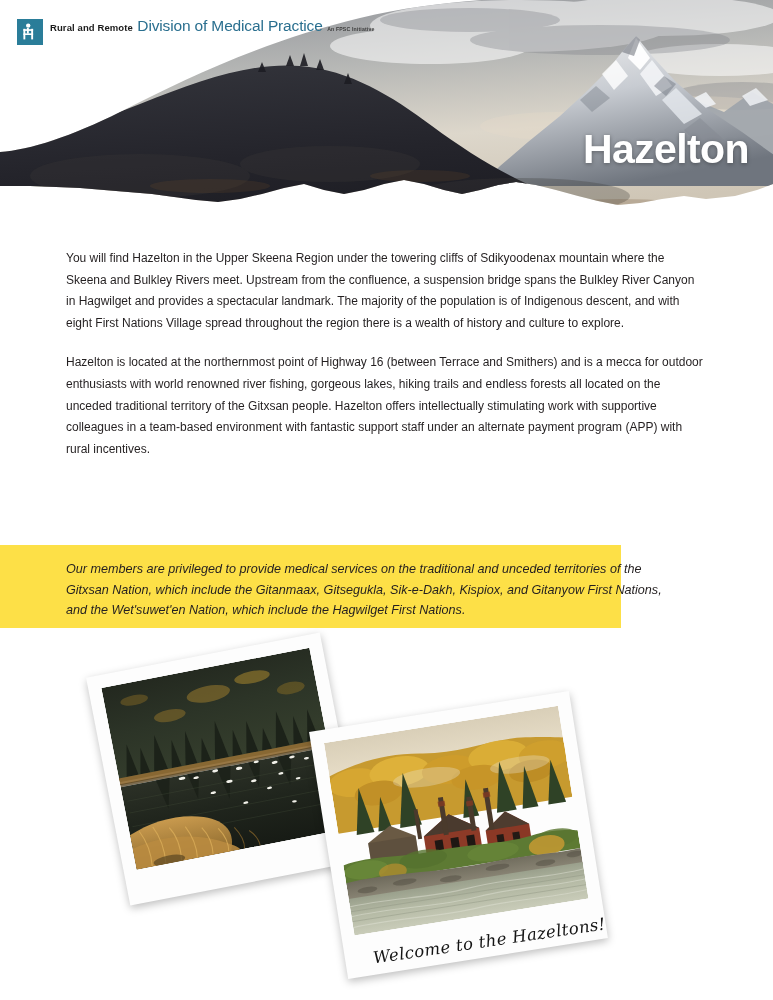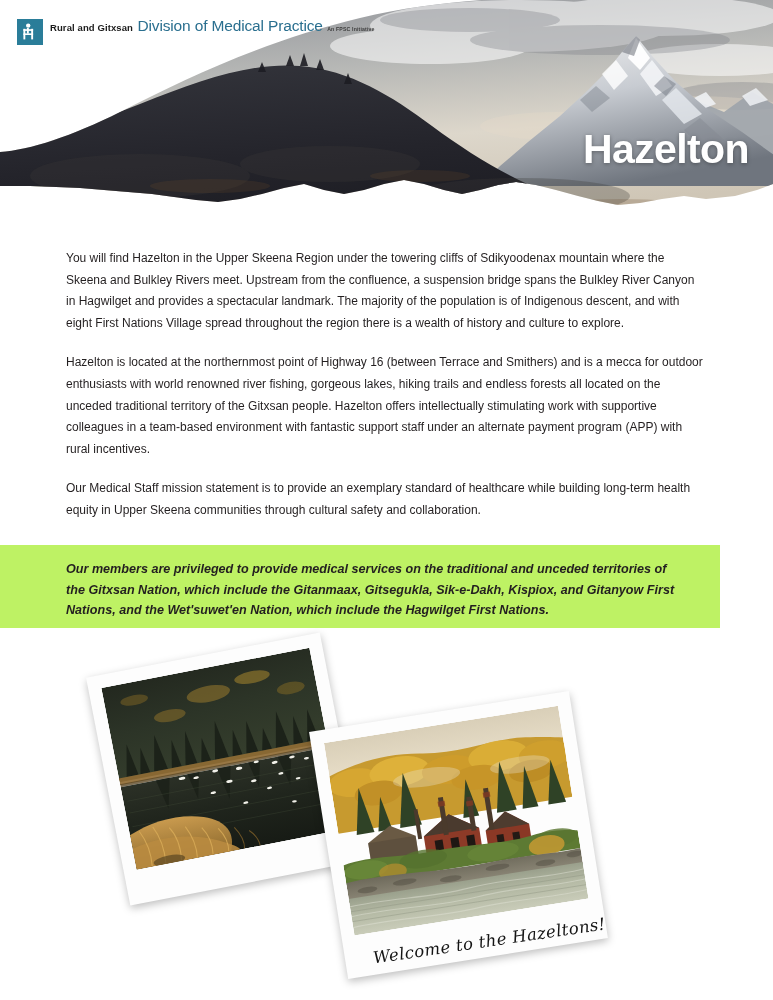--- a/index.html
+++ b/index.html
@@ -115,24 +115,23 @@
     margin-bottom: 18px;
     text-align: left;
   }
   .para:last-child { margin-bottom: 0; }
 
   
   .callout {
     position: absolute;
     top: 545px;
     left: 0;
-    width: 720px;
+    width: 621px;
     height: 83px;
-    background: #bef264;
-    font-weight: bold;
+    background: #fde047;
   }
   .callout-text {
     position: absolute;
     top: 14px;
     left: 66px;
     width: 620px;
     font-size: 12.6px;
     line-height: 20.5px;
     font-style: italic;
     color: #231f20;
@@ -329,33 +328,32 @@
             <circle cx="11.2" cy="6.6" r="2.2"></circle>
             <rect x="6.4" y="9.8" width="1.9" height="10.6"></rect>
             <rect x="14.2" y="9.8" width="1.9" height="10.6"></rect>
             <rect x="6.4" y="10.2" width="9.7" height="1.7"></rect>
             <rect x="6.4" y="14.4" width="9.7" height="1.6"></rect>
             <rect x="9.9" y="9.0" width="1.9" height="5.6"></rect>
           </g>
         </svg>
       </span>
       <span class="logo-text">
-        <span class="logo-line1">Rural and Gitxsan</span>
+        <span class="logo-line1">Rural and Remote</span>
         <span class="logo-line2">Division of Medical Practice</span>
         <span class="logo-line3">An FPSC Initiative</span>
       </span>
     </div>
 
     <div class="banner-title">Hazelton</div>
   </div>
 
   <div class="content">
     <p class="para">You will find Hazelton in the Upper Skeena Region under the towering cliffs of Sdikyoodenax mountain where the Skeena and Bulkley Rivers meet. Upstream from the confluence, a suspension bridge spans the Bulkley River Canyon in Hagwilget and provides a spectacular landmark. The majority of the population is of Indigenous descent, and with eight First Nations Village spread throughout the region there is a wealth of history and culture to explore.</p>
     <p class="para">Hazelton is located at the northernmost point of Highway 16 (between Terrace and Smithers) and is a mecca for outdoor enthusiasts with world renowned river fishing, gorgeous lakes, hiking trails and endless forests all located on the unceded traditional territory of the Gitxsan people. Hazelton offers intellectually stimulating work with supportive colleagues in a team-based environment with fantastic support staff under an alternate payment program (APP) with rural incentives.</p>
-    <p class="para">Our Medical Staff mission statement is to provide an exemplary standard of healthcare while building long-term health equity in Upper Skeena communities through cultural safety and collaboration.</p>
   </div>
 
   <div class="callout">
     <p class="callout-text">Our members are privileged to provide medical services on the traditional and unceded territories of the Gitxsan Nation, which include the Gitanmaax, Gitsegukla, Sik-e-Dakh, Kispiox, and Gitanyow First Nations, and the Wet'suwet'en Nation, which include the Hagwilget First Nations.</p>
   </div>
 
   <div class="collage">
 
     <div class="polaroid polaroid-lake">
       <div class="photo">

